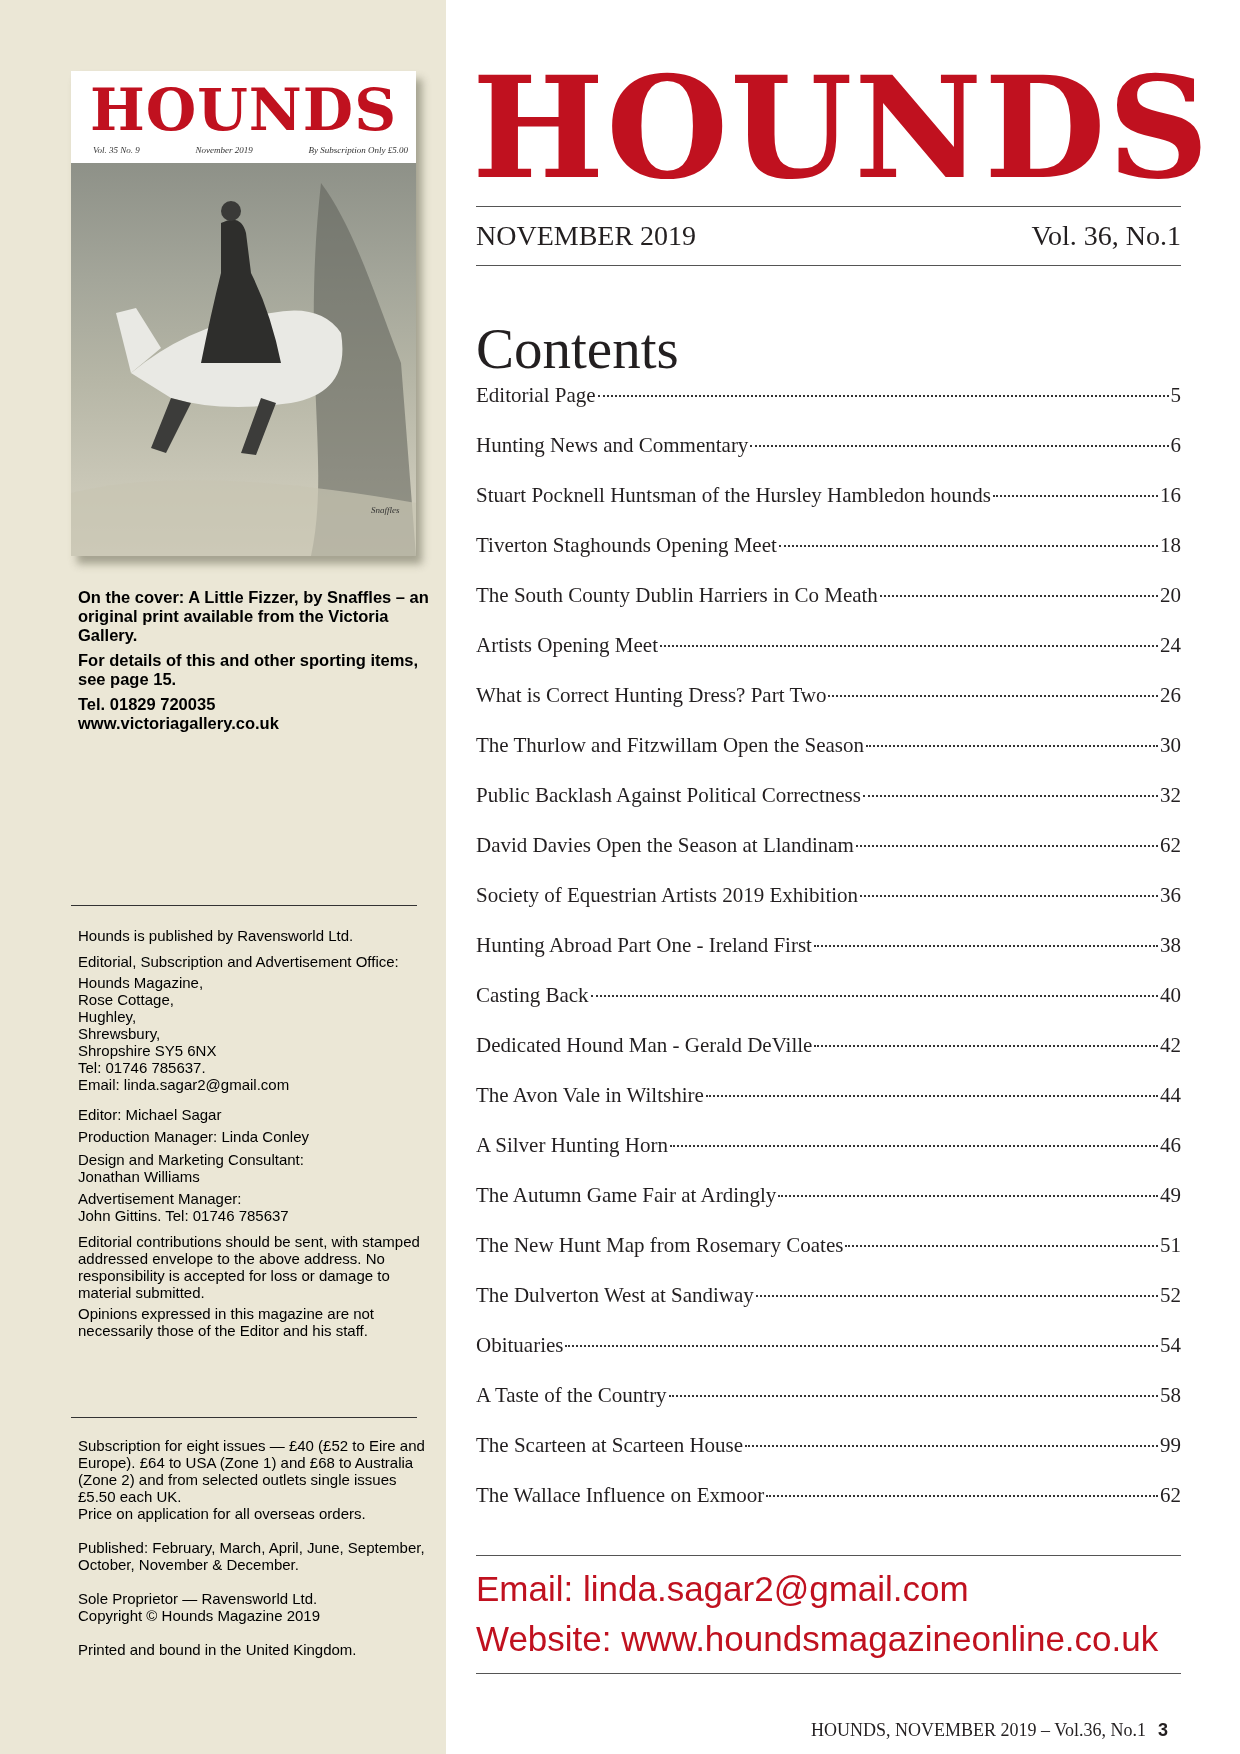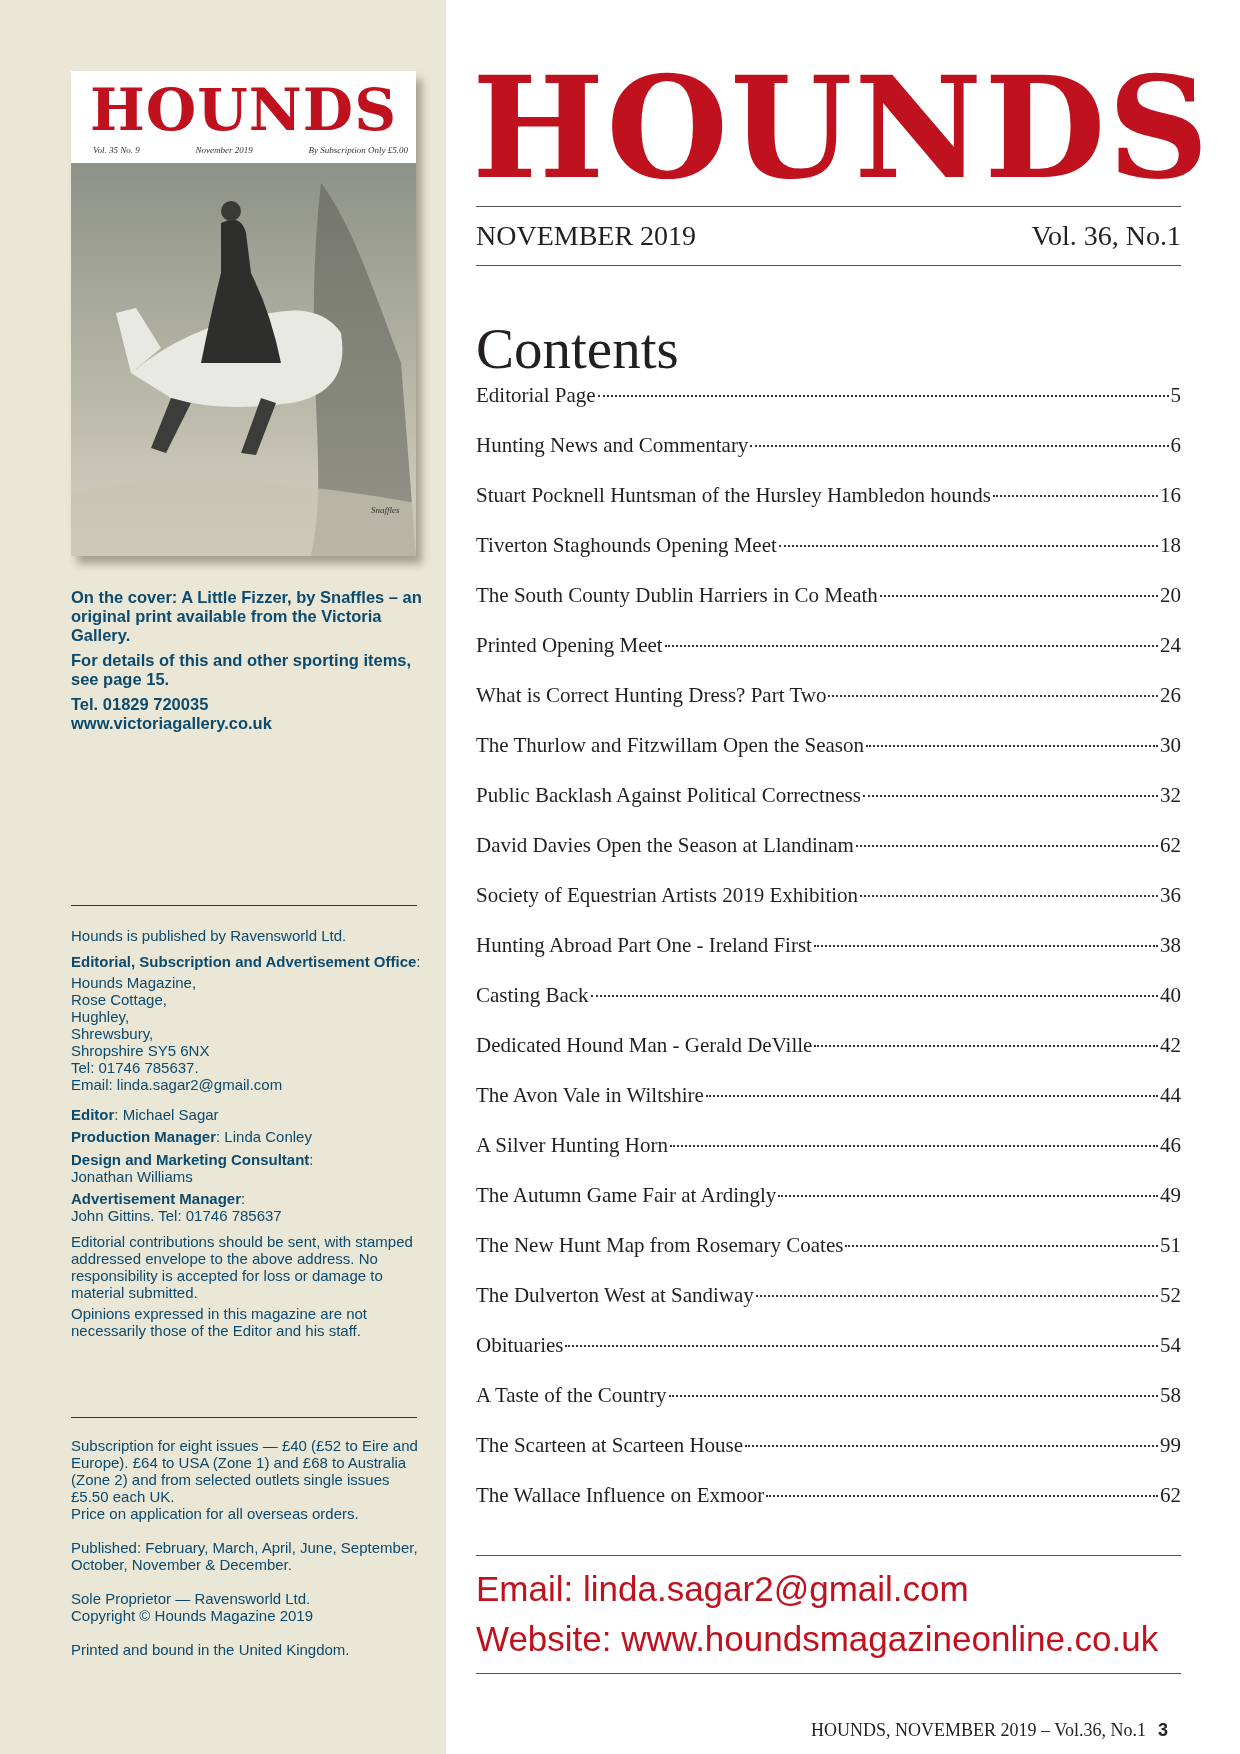--- a/index.html
+++ b/index.html
@@ -3,25 +3,25 @@
 <meta charset="utf-8">
 <style>
   html, body { margin: 0; padding: 0; }
   body { width: 1240px; height: 1754px; background: #ffffff; position: relative; overflow: hidden; font-family: "Liberation Serif", serif; color: #231f20; }
   .sidebar { position: absolute; left: 0; top: 0; width: 446px; height: 1754px; background: #ebe7d6; }
   .cover { position: absolute; left: 71px; top: 71px; width: 345px; height: 485px; background: #ffffff; box-shadow: 6px 8px 8px rgba(80,80,60,0.45); overflow: hidden; }
   .cover-title { position: absolute; left: 0; right: 0; top: 10px; text-align: center; font-family: "DejaVu Serif", serif; font-weight: bold; color: #c0111f; font-size: 58px; letter-spacing: 1px; line-height: 1; }
   .cover-meta { position: absolute; left: 22px; right: 8px; top: 74px; display: flex; justify-content: space-between; font-family: "Liberation Serif", serif; font-style: italic; font-size: 9px; color: #333; }
   .cover-art { position: absolute; left: 0; right: 0; top: 92px; bottom: 0; background: linear-gradient(180deg, #8e9188 0%, #a4a69a 30%, #b6b6a6 55%, #c8c6b6 80%, #d7d3c2 100%); }
   .cover-art svg { position: absolute; left: 0; top: 0; width: 100%; height: 100%; }
-  .side-text { position: absolute; left: 71px; width: 360px; font-family: "Liberation Sans", sans-serif; font-size: 15px; line-height: 17px; color: #0c4a6e; }
+  .side-text { position: absolute; left: 78px; width: 360px; font-family: "Liberation Sans", sans-serif; font-size: 15px; line-height: 17px; color: #000000; }
   .side-text p { margin: 0 0 6px 0; }
   .side-bold { font-weight: bold; font-size: 16.5px; line-height: 19px; }
   .side-rule { position: absolute; left: 71px; width: 346px; height: 0; border-top: 1.5px solid #333; }
-  .b { font-weight: bold; text-align: center; }
+  .b { font-weight: normal; text-align: center; }
 
   .masthead { position: absolute; left: 472px; top: 58px; width: 712px; font-family: "DejaVu Serif", serif; font-weight: bold; color: #c0111f; font-size: 140px; line-height: 1; letter-spacing: 2px; white-space: nowrap; }
   .rule { position: absolute; left: 476px; width: 705px; border-top: 1.5px solid #555; }
   .issue-date { position: absolute; left: 476px; top: 220px; font-size: 28px; }
   .issue-vol { position: absolute; right: 59px; top: 220px; font-size: 28px; text-align: center; }
   .contents-h { position: absolute; left: 476px; top: 282px; font-size: 57px; font-weight: normal; line-height: 1; }
   .toc { position: absolute; left: 476px; top: 383px; width: 705px; list-style: none; margin: 0; padding: 0; }
   .toc li { display: flex; align-items: baseline; height: 50px; font-size: 21px; }
   .toc .t { white-space: nowrap; }
   .toc .dots { flex: 1; border-bottom: 2px dotted #333; margin: 0 2px; transform: translateY(-5px); }
@@ -123,21 +123,21 @@
       <span class="t">Tiverton Staghounds Opening Meet</span>
       <span class="dots"></span>
       <span class="p">18</span>
     </li>
   <li>
       <span class="t">The South County Dublin Harriers in Co Meath</span>
       <span class="dots"></span>
       <span class="p">20</span>
     </li>
   <li>
-      <span class="t">Printed Opening Meet</span>
+      <span class="t">Artists Opening Meet</span>
       <span class="dots"></span>
       <span class="p">24</span>
     </li>
   <li>
       <span class="t">What is Correct Hunting Dress? Part Two</span>
       <span class="dots"></span>
       <span class="p">26</span>
     </li>
   <li>
       <span class="t">The Thurlow and Fitzwillam Open the Season</span>

